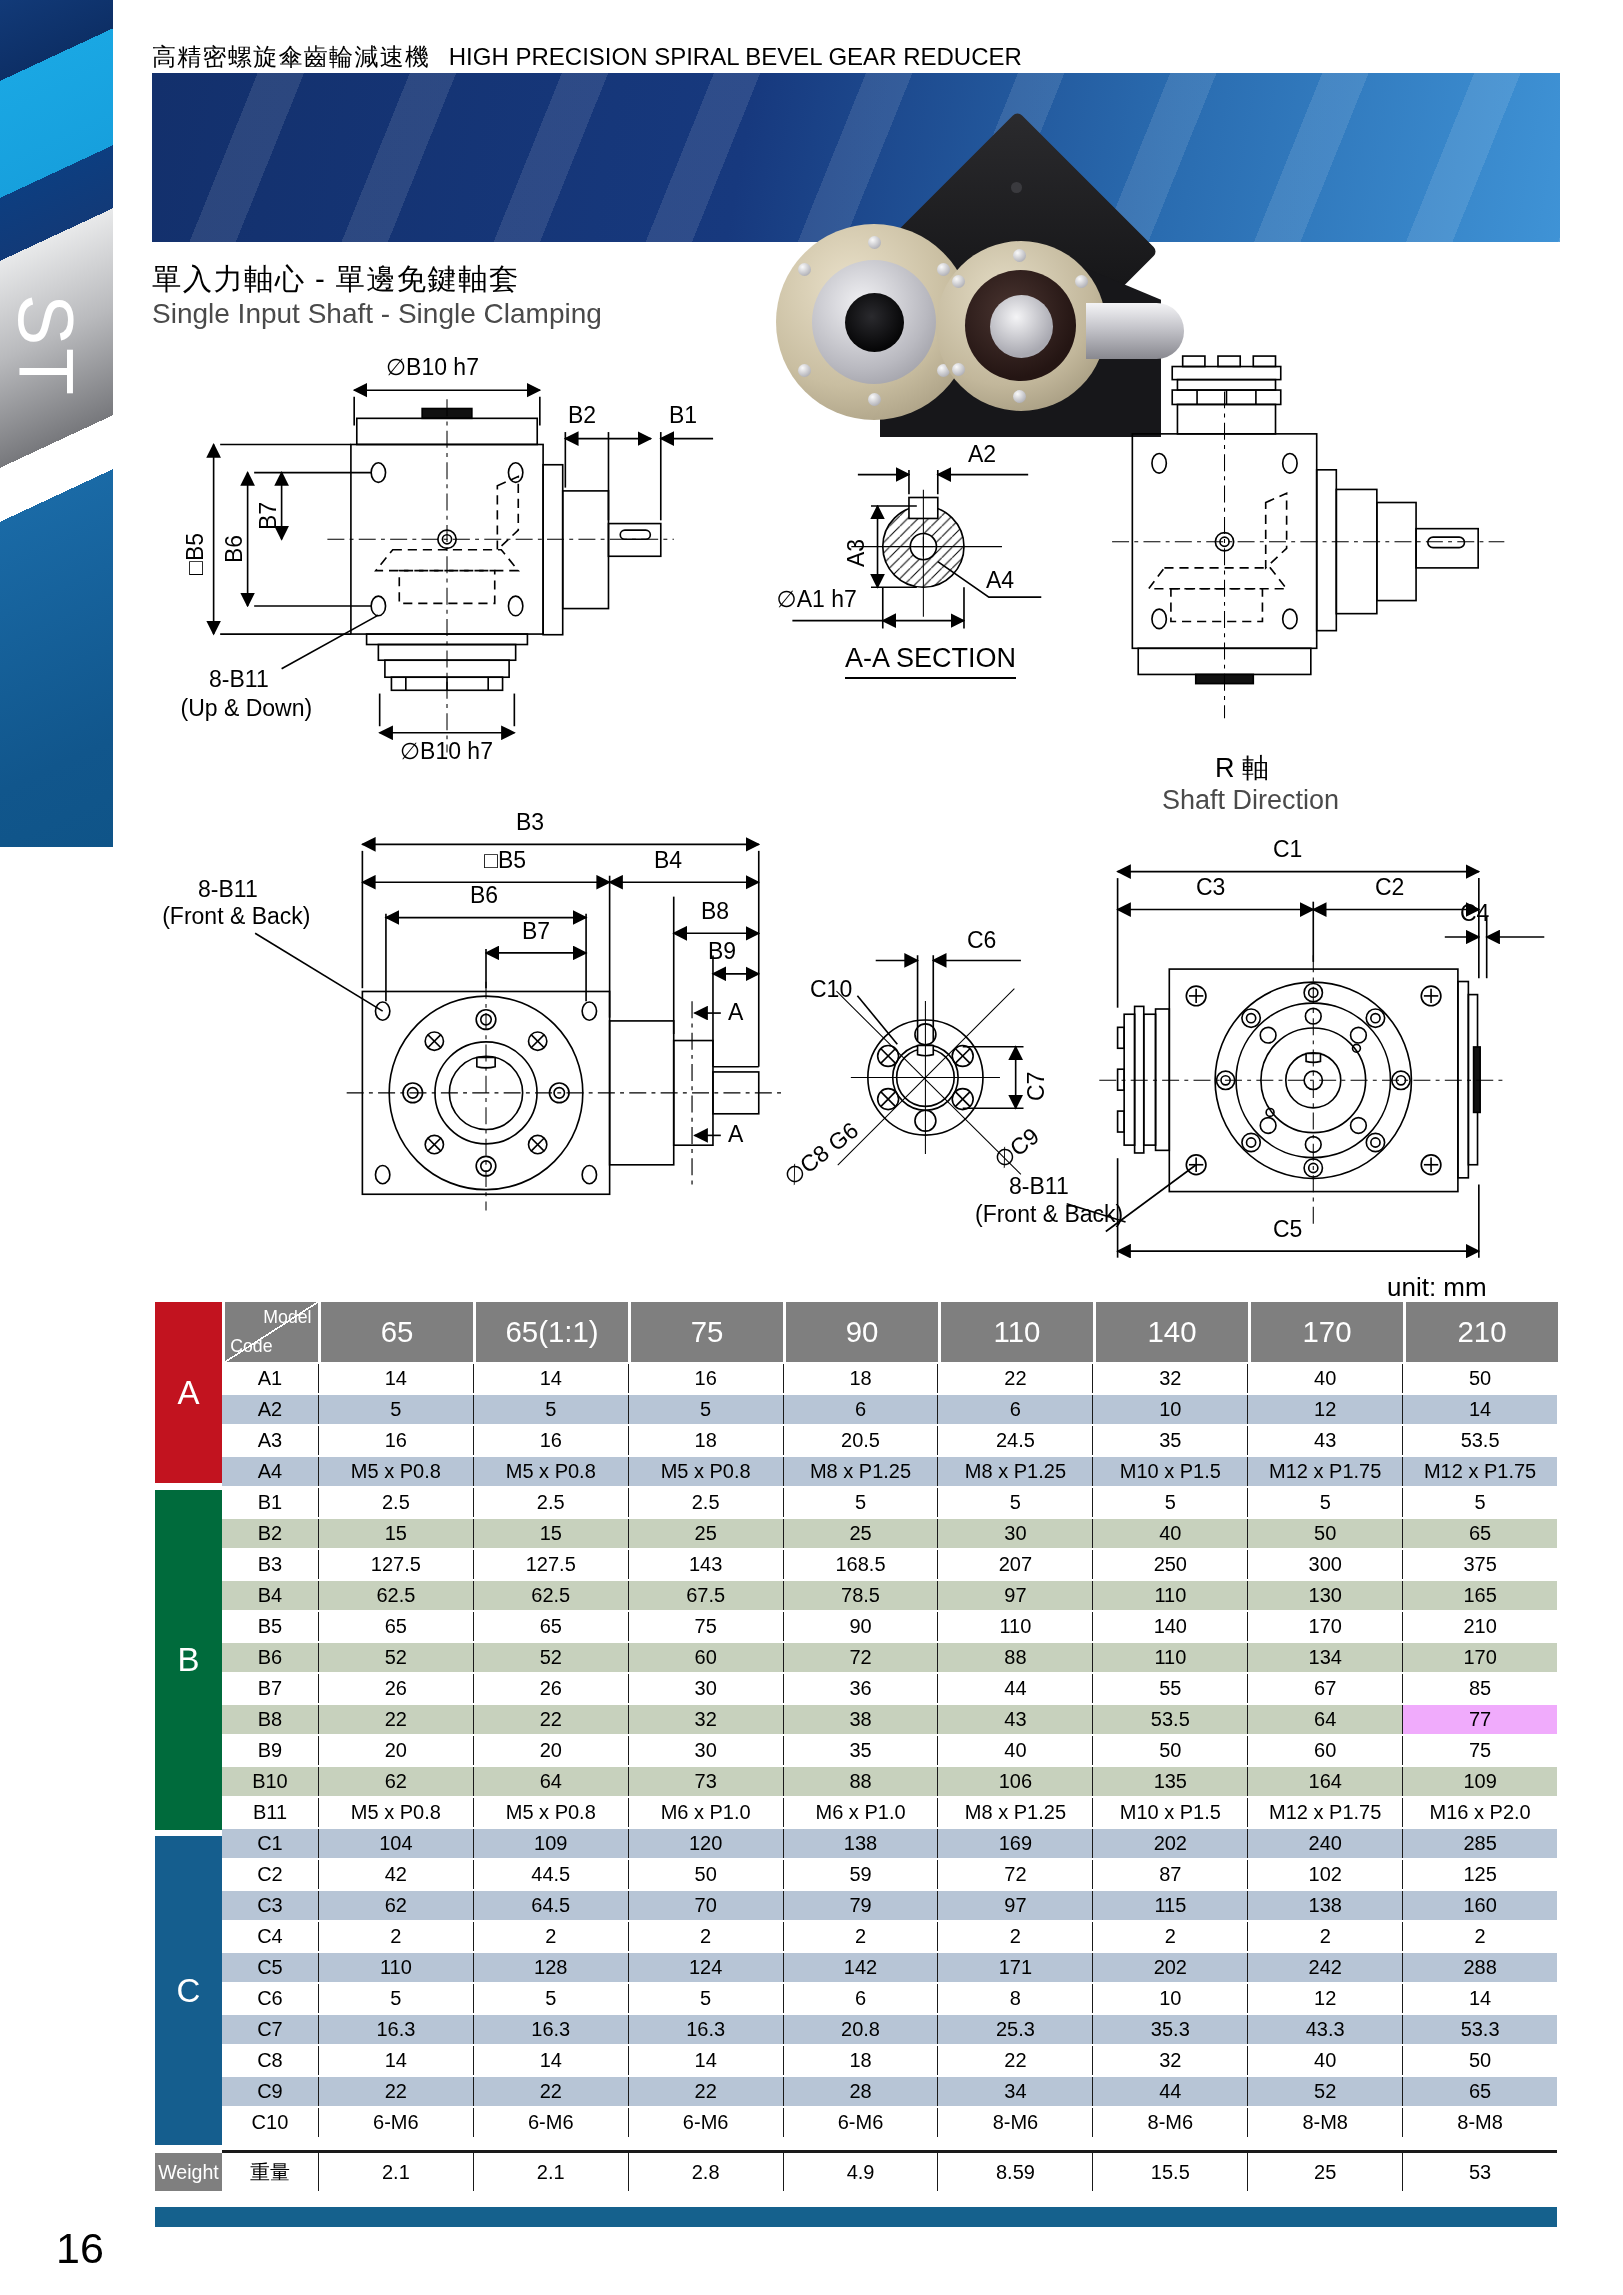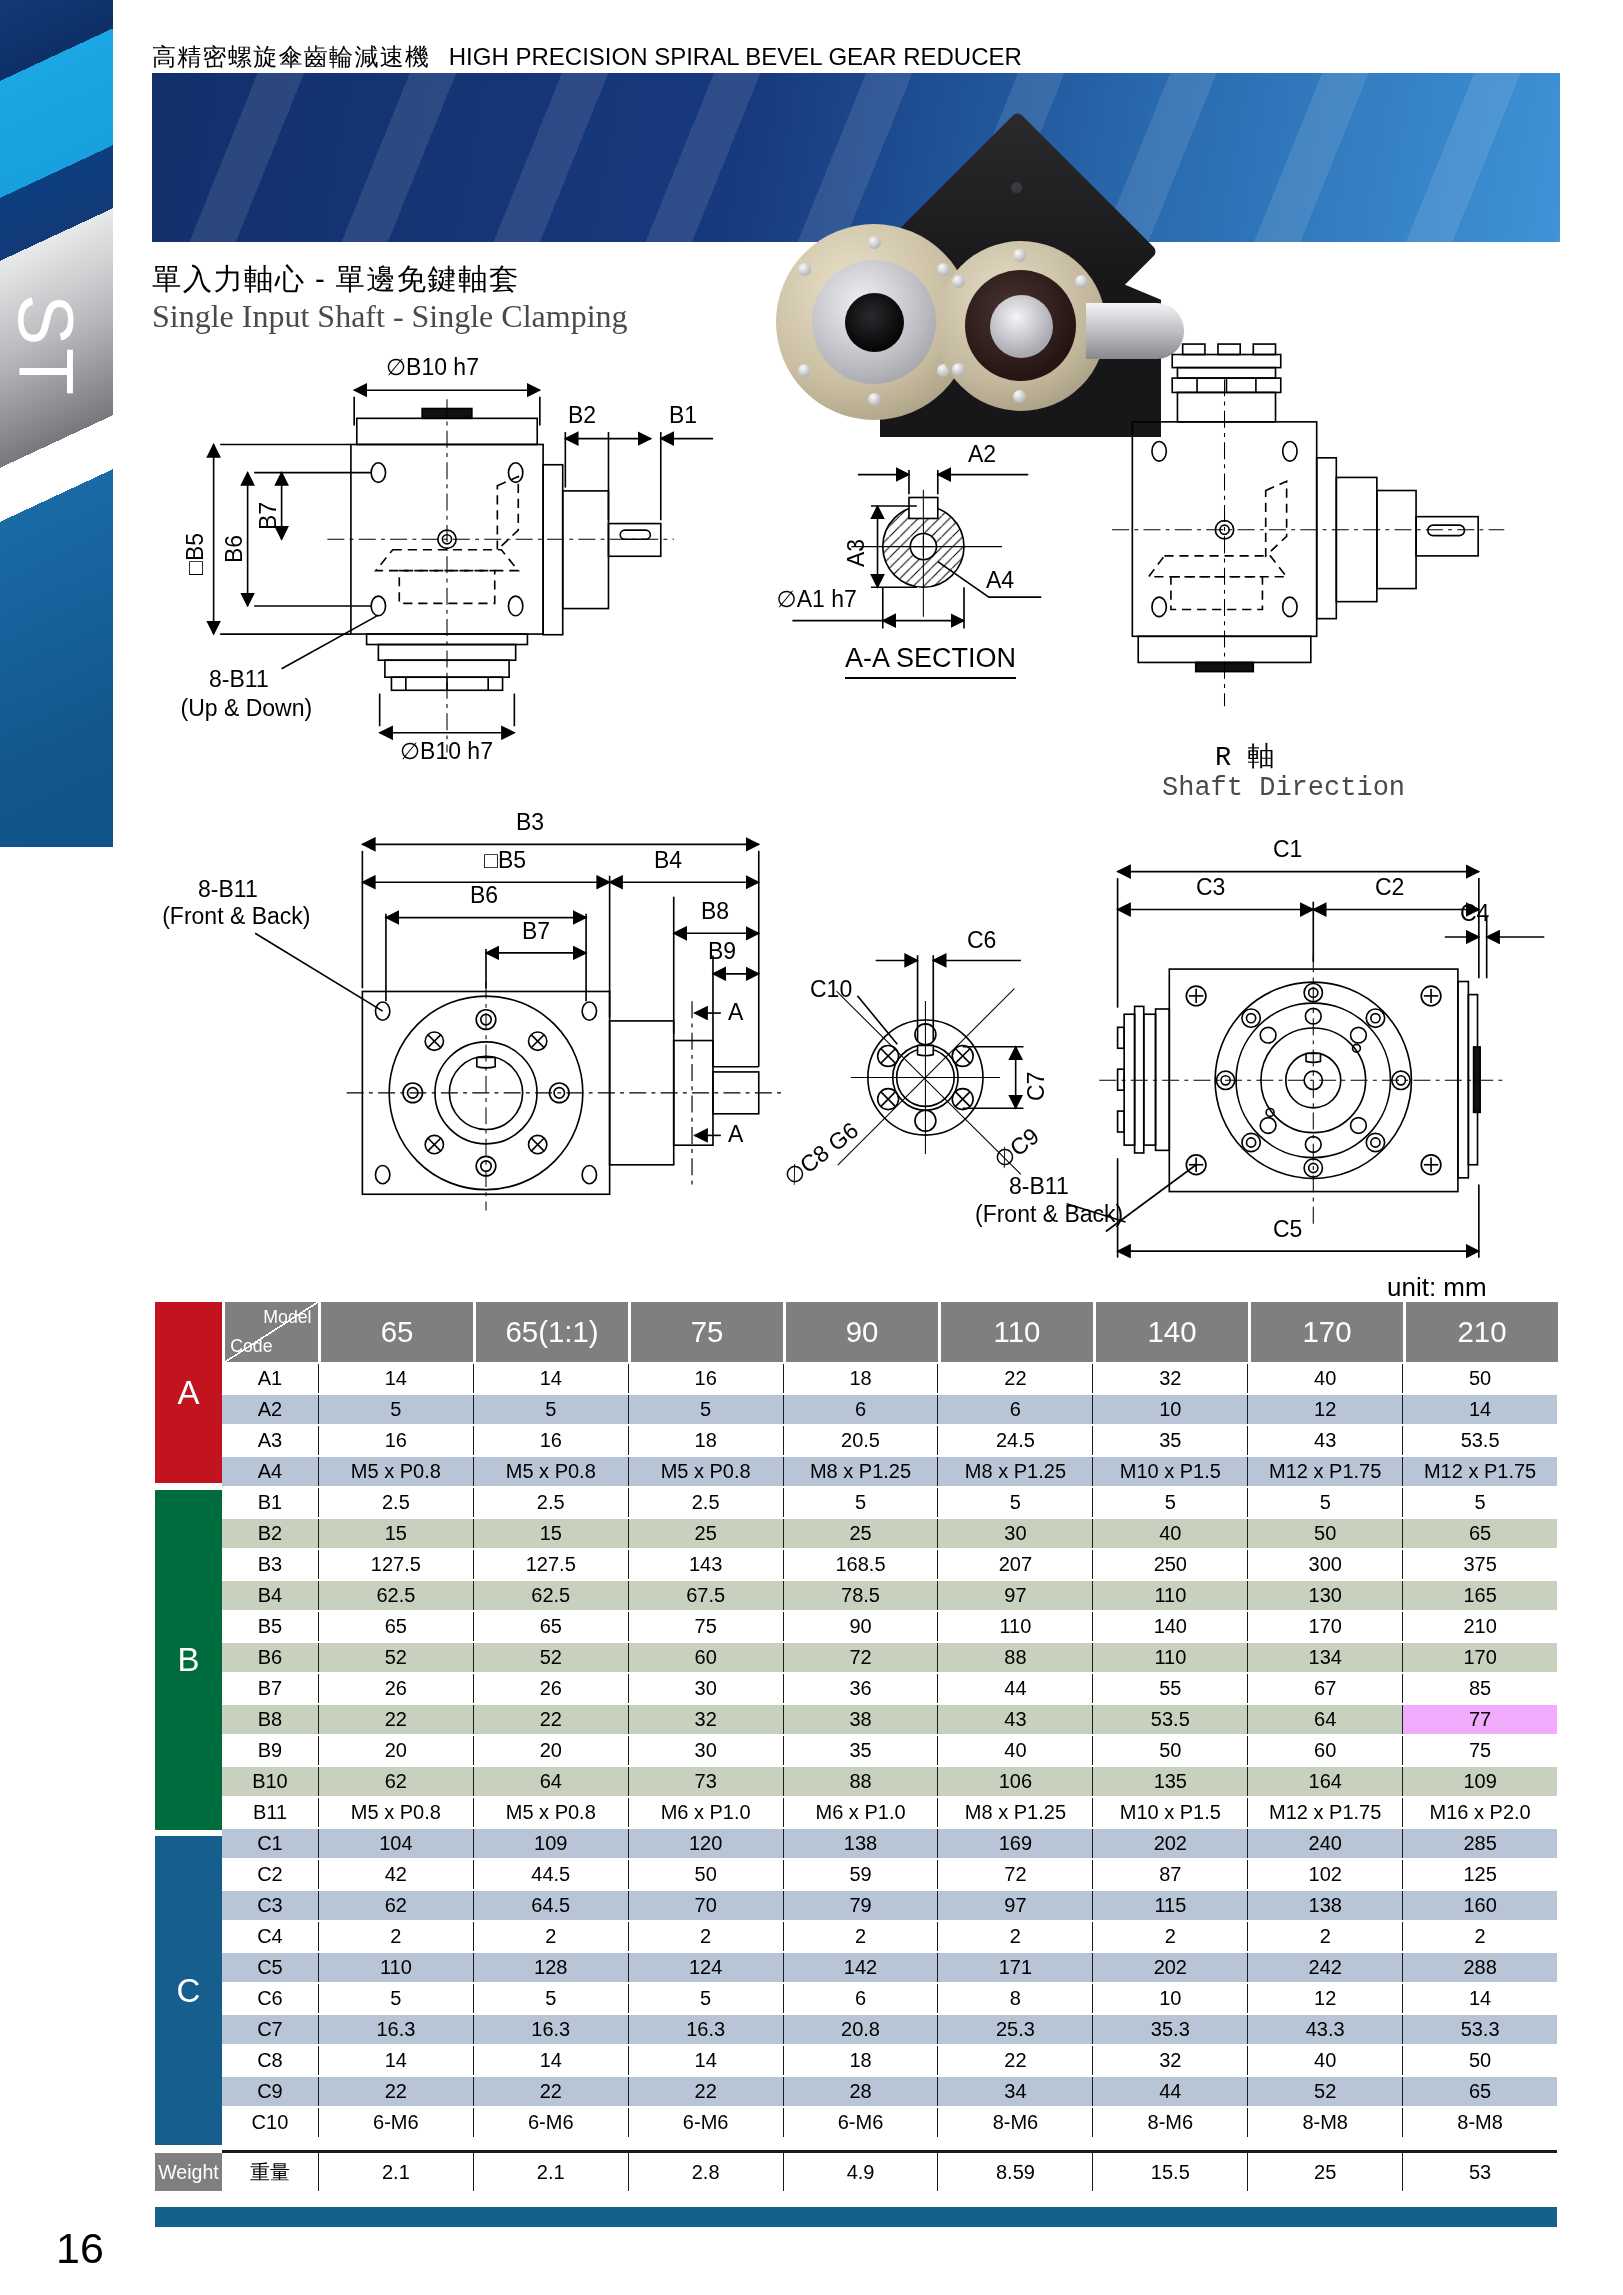--- a/index.html
+++ b/index.html
@@ -22,21 +22,21 @@
   .hdr-line{left:152px;top:41px;font-size:24px;white-space:nowrap;}
   .hdr-line .zh{letter-spacing:1.3px;}
   .hdr-line .en{margin-left:11.8px;}
   .banner{left:152px;top:73px;width:1408px;height:169px;
     background:linear-gradient(100deg,#13306c 0%,#17397e 42%,#2a6cb0 72%,#3f93d6 100%);}
   .banner .streaks{position:absolute;left:0;top:0;right:0;bottom:0;
     background:repeating-linear-gradient(112deg,rgba(255,255,255,0) 0 98px,rgba(255,255,255,.10) 98px 141px);}
   .series-title{position:absolute;left:60px;top:10.5px;font-size:73px;color:#f2f2f0;font-weight:500;letter-spacing:1.3px;}
   .ratio-line{position:absolute;left:68px;top:109px;font-size:36px;color:#fff;letter-spacing:0.7px;}
   .subtitle-zh{left:152px;top:260px;font-size:29.4px;letter-spacing:1.3px;}
-  .subtitle-en{left:152px;top:298px;font-size:32px;color:#3a3a3a;font-family:Liberation Serif, serif;}
+  .subtitle-en{left:152px;top:298px;font-size:28px;color:#3a3a3a;}
 
   
   .product{left:782px;top:77px;width:497px;height:380px;}
   .cube{position:absolute;left:136px;top:75px;width:199px;height:199px;
     background:linear-gradient(135deg,#2b2b2e,#141416 70%);transform:rotate(45deg);border-radius:6.5px;}
   .cube-body{position:absolute;left:98px;top:164px;width:281px;height:196px;background:#17171a;
     clip-path:polygon(50% 0,100% 30%,100% 100%,0 100%,0 30%);}
   .screw{position:absolute;width:10.5px;height:10.5px;border-radius:50%;background:#3a3a3e;}
   .flangeL{position:absolute;left:-6.5px;top:147px;width:196px;height:196px;border-radius:50%;
     background:radial-gradient(circle at 38% 32%,#e9e0c9,#c9be a1 55%,#978c72);
@@ -234,21 +234,21 @@
       <polyline points="282,198 360,252 440,252"></polyline>
     </g>
   </svg>
   <span class="dlabel" style="left:215px;top:9.2px;">A2</span>
   <span class="dlabel rot" style="left:90px;top:135px;">A3</span>
   <span class="dlabel" style="left:23.6px;top:154px;">∅A1 h7</span>
   <span class="dlabel" style="left:233px;top:135px;">A4</span>
   <span class="dlabel cap cap-u" style="left:92px;top:211px;">A-A SECTION</span>
 </div>
 
-<div class="drawing" style="left:1099px;top:340px;width:523px;height:471px;font-family:Liberation Mono, monospace;">
+<div class="drawing" style="left:1099px;top:352px;width:523px;height:471px;">
   <svg width="523" height="471" viewBox="0 0 800 720">
     <g stroke="#000" stroke-width="2.5" fill="none">
       <rect x="128" y="6" width="34" height="16"></rect>
         <rect x="182" y="6" width="34" height="16"></rect>
         <rect x="236" y="6" width="34" height="16"></rect>
       <rect x="112" y="22" width="166" height="20"></rect>
       <rect x="120" y="42" width="150" height="16"></rect>
       <rect x="112" y="58" width="166" height="22"></rect>
       <rect x="120" y="80" width="150" height="45"></rect>
       <line x1="150" y1="58" x2="150" y2="80"></line>

